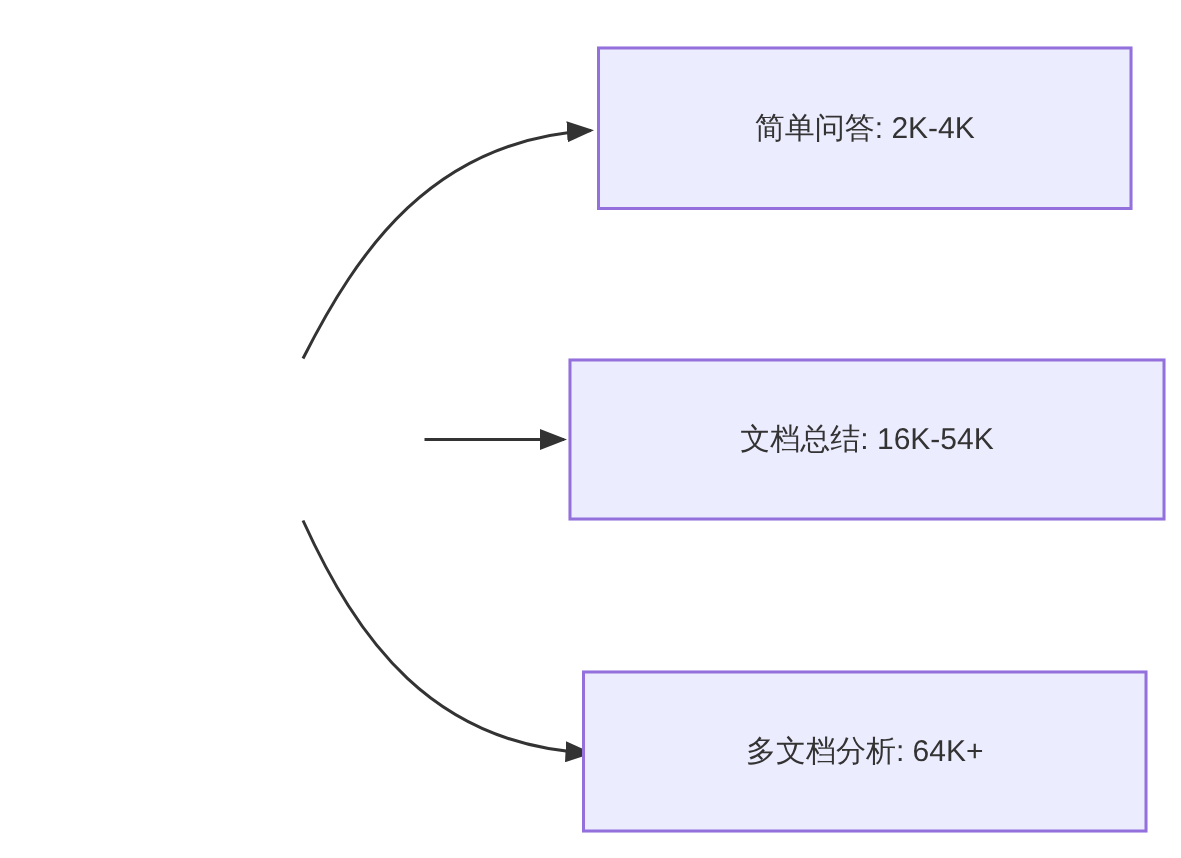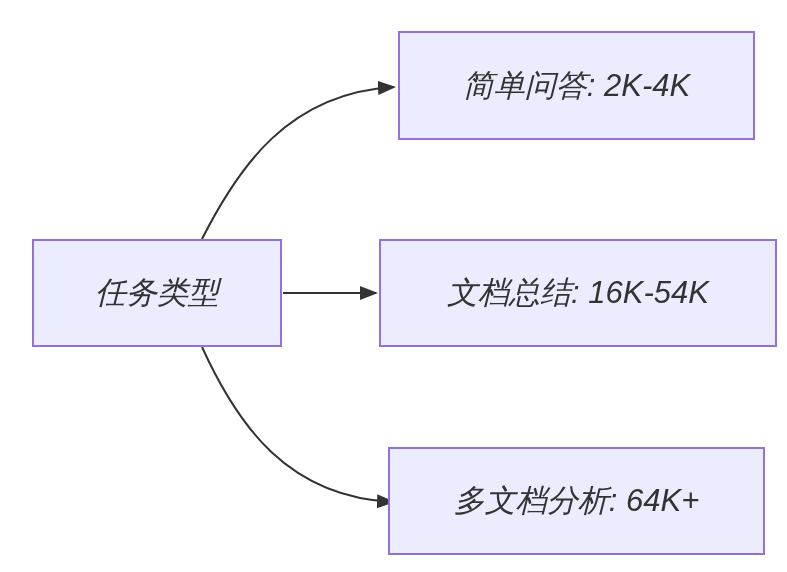--- a/index.html
+++ b/index.html
@@ -30,24 +30,23 @@
   }
   .node {
     position: absolute;
     box-sizing: border-box;
     background: var(--node-fill, #ECECFF);
     border: 2px solid var(--node-border, #9370DB);
     color: var(--text, #333333);
     display: flex;
     align-items: center;
     justify-content: center;
-    font-size: 31px;
+    font-size: 20px;
     line-height: 1.2;
     white-space: nowrap;
-    font-style: italic;
   }
   .node-root    { left: 32px;  top: 239px; width: 250px; height: 108px; }
   .node-top     { left: 398px; top: 31px;  width: 357px; height: 109px; }
   .node-middle  { left: 379px; top: 239px; width: 398px; height: 108px; }
   .node-bottom  { left: 388px; top: 447px; width: 377px; height: 108px; }
 </style>
 </head>
 <body>
 
 <div class="canvas">
@@ -56,23 +55,20 @@
     <defs>
       <marker id="arrowhead" markerUnits="userSpaceOnUse" markerWidth="18" markerHeight="14" refX="16" refY="7" orient="auto">
         <path d="M0,0 L18,7 L0,14 Z" fill="#333333"></path>
       </marker>
     </defs>
     <path class="edge" d="M202,239 C238,168 288,93 394,87" marker-end="url(#arrowhead)"></path>
     <path class="edge" d="M283,293 L376,293" marker-end="url(#arrowhead)"></path>
     <path class="edge" d="M202,347 C238,426 288,497 393,502" marker-end="url(#arrowhead)"></path>
   </svg>
 
-  <div class="node node-root">
-    <span>任务类型</span>
-  </div>
 
   <div class="node node-top">
     <span>简单问答: 2K-4K</span>
   </div>
 
   <div class="node node-middle">
     <span>文档总结: 16K-54K</span>
   </div>
 
   <div class="node node-bottom">

